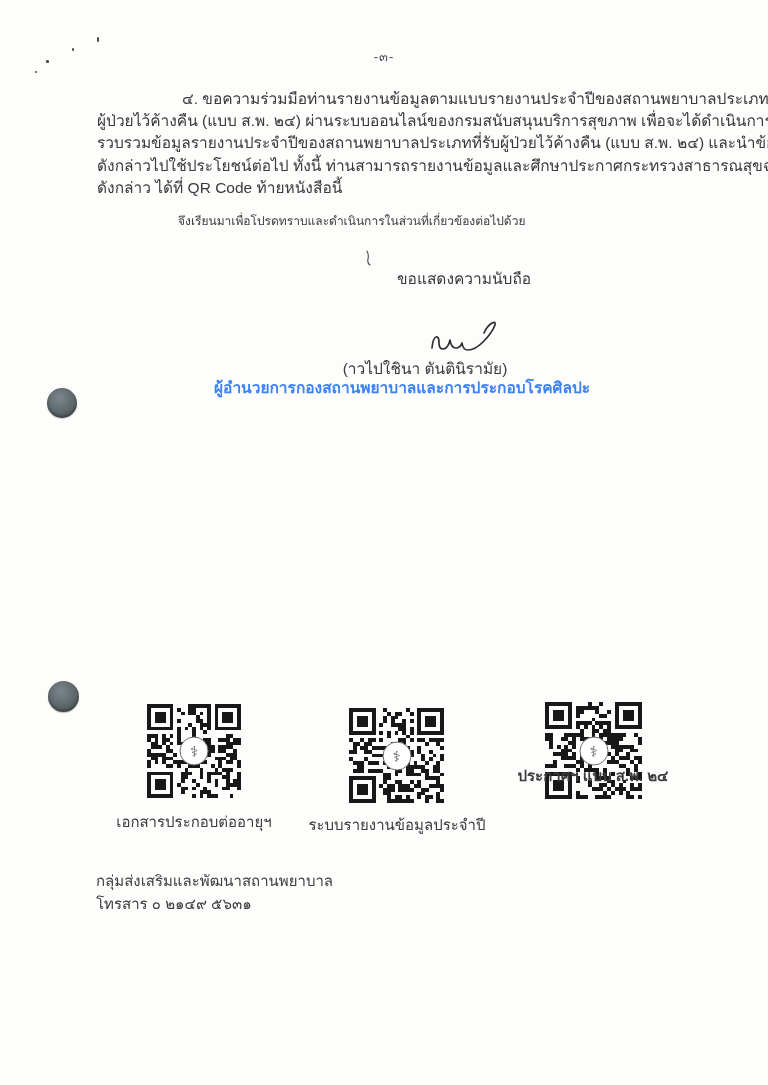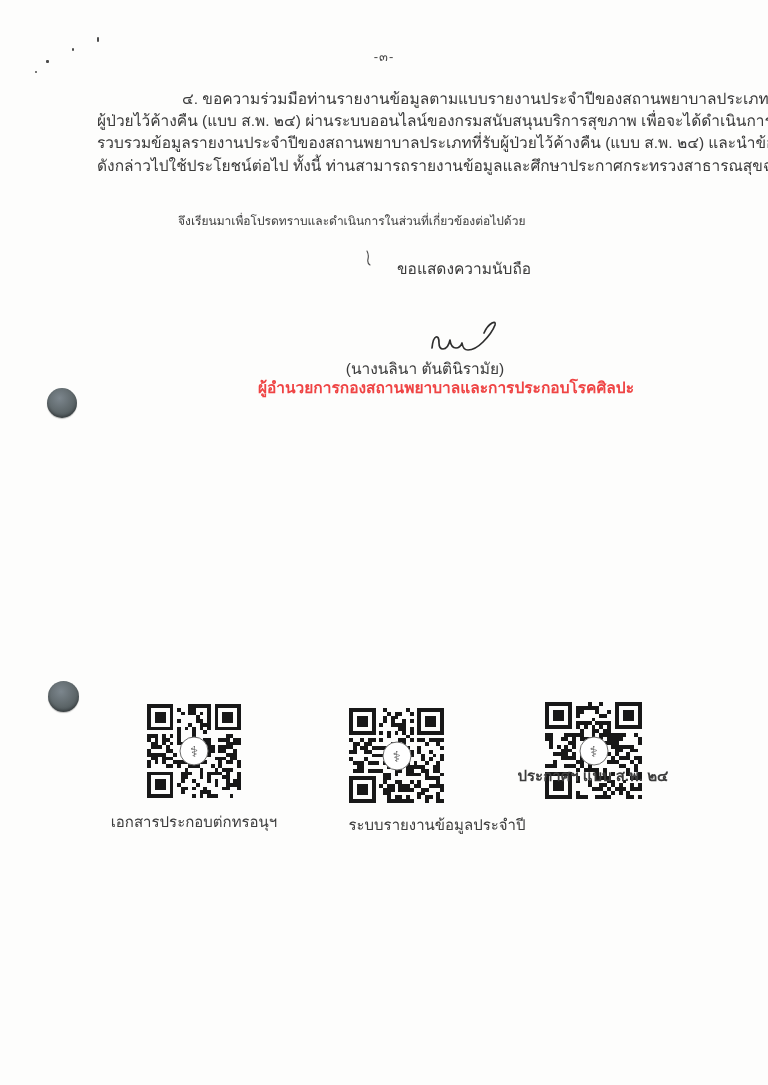--- a/index.html
+++ b/index.html
@@ -12,25 +12,25 @@
   .abs{position:absolute;}
   
   .page-number{top:46px;left:0;width:768px;text-align:center;font-size:13px;color:#4a4a4a;letter-spacing:1px;}
   
   .speck{position:absolute;background:#4c4c4c;border-radius:1px;}
   
   .body-block{top:88px;left:97px;width:600px;font-size:15.5px;}
   .body-line{height:22.2px;line-height:22.2px;white-space:nowrap;}
   .body-line.indent{padding-left:85px;}
   .closing-line{top:211px;left:178px;font-size:12px;line-height:20px;white-space:nowrap;}
-  .salutation{top:256px;left:397px;font-size:15.5px;white-space:nowrap;}
+  .salutation{top:266px;left:397px;font-size:15.5px;white-space:nowrap;}
   
   .sig-svg{top:310px;left:418px;}
   .sig-name{top:356px;left:250px;width:350px;text-align:center;font-size:15.5px;}
-  .sig-title{top:375px;left:214px;width:420px;text-align:right;font-size:15.5px;font-weight:bold;color:#ef4444;}
+  .sig-title{top:375px;left:214px;width:420px;text-align:left;font-size:15.5px;font-weight:bold;color:#3b82f6;}
   .pen-tick{top:249px;left:362px;}
   
   .hole{position:absolute;border-radius:50%;
     background:radial-gradient(circle at 42% 34%, #7c868d 0%, #5d6669 55%, #424b4e 100%);
     box-shadow:0 1px 1px rgba(0,0,0,.25), inset 0 -2px 3px rgba(0,0,0,.3);}
   .hole1{left:47px;top:388px;width:30px;height:30px;}
   .hole2{left:48px;top:681px;width:31px;height:31px;}
   
   .qr-box{position:absolute;}
   .qr-canvas{position:relative;width:100%;height:100%;}
@@ -50,35 +50,36 @@
 <div class="speck" style="left:97px;top:37px;width:2px;height:5px;"></div>
 <div class="speck" style="left:72px;top:48px;width:2px;height:3px;"></div>
 <div class="speck" style="left:46px;top:60px;width:3px;height:3px;"></div>
 <div class="speck" style="left:35px;top:71px;width:2px;height:2px;"></div>
 
 <div class="abs body-block">
   <div class="body-line indent">๔. ขอความร่วมมือท่านรายงานข้อมูลตามแบบรายงานประจำปีของสถานพยาบาลประเภทที่รับ</div>
   <div class="body-line">ผู้ป่วยไว้ค้างคืน (แบบ ส.พ. ๒๔) ผ่านระบบออนไลน์ของกรมสนับสนุนบริการสุขภาพ เพื่อจะได้ดำเนินการ</div>
   <div class="body-line">รวบรวมข้อมูลรายงานประจำปีของสถานพยาบาลประเภทที่รับผู้ป่วยไว้ค้างคืน (แบบ ส.พ. ๒๔) และนำข้อมูล</div>
   <div class="body-line">ดังกล่าวไปใช้ประโยชน์ต่อไป ทั้งนี้ ท่านสามารถรายงานข้อมูลและศึกษาประกาศกระทรวงสาธารณสุขฉบับ</div>
+  <div class="body-line">ดังกล่าว ได้ที่ QR Code ท้ายหนังสือนี้</div>
 </div>
 
 <div class="abs closing-line">จึงเรียนมาเพื่อโปรดทราบและดำเนินการในส่วนที่เกี่ยวข้องต่อไปด้วย</div>
 
 <svg class="abs pen-tick" width="12" height="18" viewBox="0 0 12 18">
   <path d="M5 2 q2 4 1 8 q-1 4 2 6" fill="none" stroke="#4a4a4a" stroke-width="1.1" stroke-linecap="round"></path>
 </svg>
 
 <div class="abs salutation">ขอแสดงความนับถือ</div>
 
 <svg class="abs sig-svg" width="100" height="54" viewBox="0 0 100 54">
   <path d="M14 38 q1 -10 4 -11 q3 -1 3 6 q0 6 4 6 q5 0 7 -9 q1 8 6 8 q4 0 6 -5 q1 7 6 7 q7 0 15 -8 q9 -9 12 -17 q1 -4 -3 -2 q-5 3 -8 10" fill="none" stroke="#2e2e2e" stroke-width="1.7" stroke-linecap="round" stroke-linejoin="round"></path>
 </svg>
 
-<div class="abs sig-name">(นางนลินา ตันตินิรามัย)</div>
+<div class="abs sig-name">(าวไปใชินา ตันตินิรามัย)</div>
 <div class="abs sig-title">ผู้อำนวยการกองสถานพยาบาลและการประกอบโรคศิลปะ</div>
 
 <div class="hole hole1"></div>
 <div class="hole hole2"></div>
 
 <div class="qr-box" style="left:147px;top:704px;width:94px;height:94px;">
   <div class="qr-canvas"><svg viewBox="0 0 25 25" width="100%" height="100%" shape-rendering="crispEdges">
         <rect x="0" y="0" width="1" height="1" fill="#181818"></rect>
         <rect x="1" y="0" width="1" height="1" fill="#181818"></rect>
         <rect x="2" y="0" width="1" height="1" fill="#181818"></rect>
@@ -979,23 +980,25 @@
         <rect x="15" y="24" width="1" height="1" fill="#181818"></rect>
         <rect x="16" y="24" width="1" height="1" fill="#181818"></rect>
         <rect x="21" y="24" width="1" height="1" fill="#181818"></rect>
         <rect x="22" y="24" width="1" height="1" fill="#181818"></rect>
         <rect x="24" y="24" width="1" height="1" fill="#181818"></rect>
       </svg></div>
   <div class="qr-emblem">⚕</div>
 </div>
 
 <div class="qr-caption" style="left:104px;top:810px;width:180px;">
-  <div>เอกสารประกอบต่กทรอนุฯ</div>
+  <div>เอกสารประกอบต่ออายุฯ</div>
 </div>
-<div class="qr-caption" style="left:302px;top:813px;width:190px;margin-left:40px;">
+<div class="qr-caption" style="left:302px;top:813px;width:190px;">
   <div>ระบบรายงานข้อมูลประจำปี</div>
 </div>
 <div class="qr-caption" style="left:498px;top:764px;width:190px;font-weight:bold;">
   <div>ประกาศฯ แบบ ส.พ. ๒๔</div>
 </div>
 
 <div class="abs footer-block">
+  <div>กลุ่มส่งเสริมและพัฒนาสถานพยาบาล</div>
+  <div>โทรสาร ๐ ๒๑๔๙ ๕๖๓๑</div>
 </div>
 
 </body></html>

